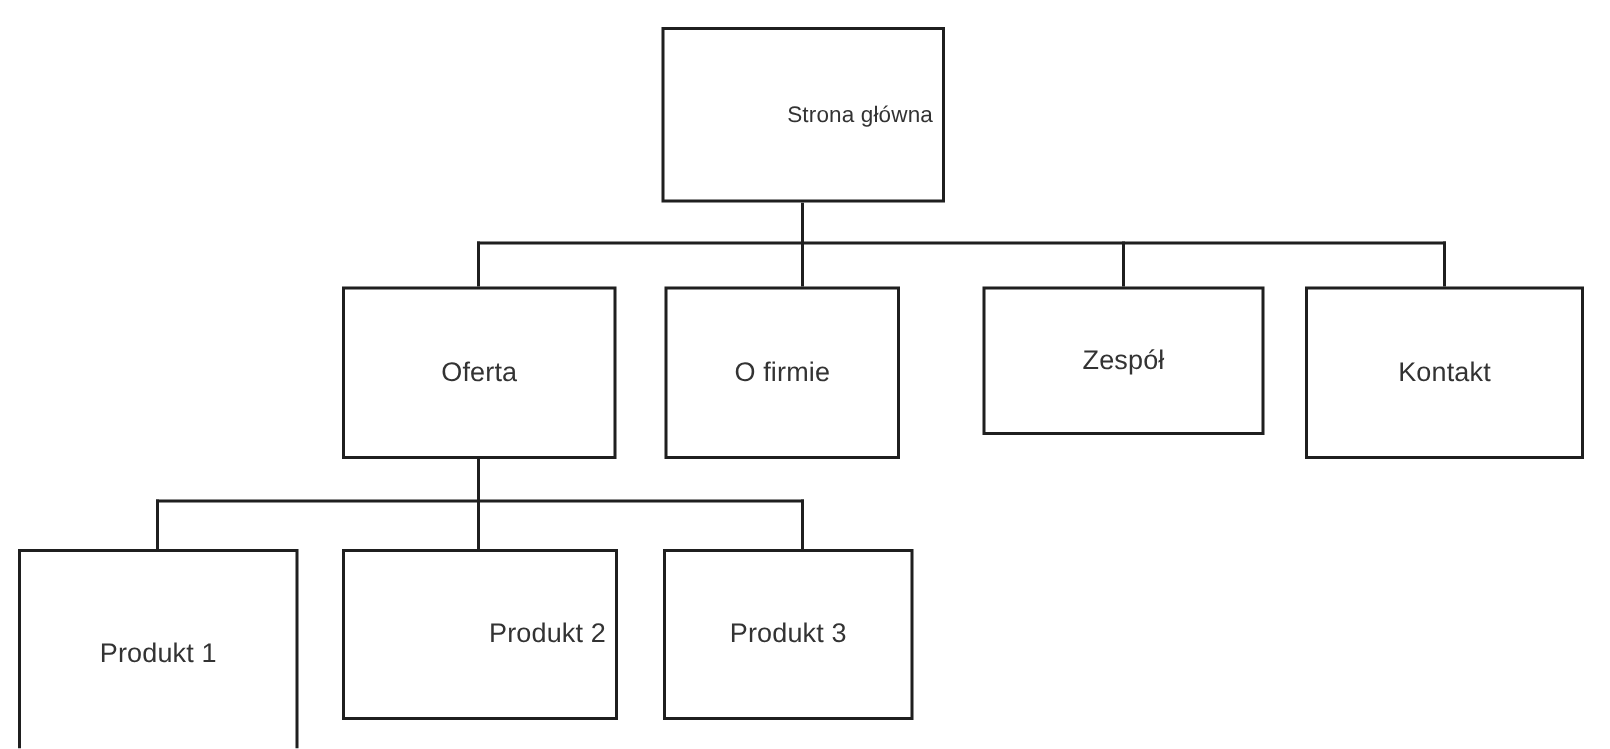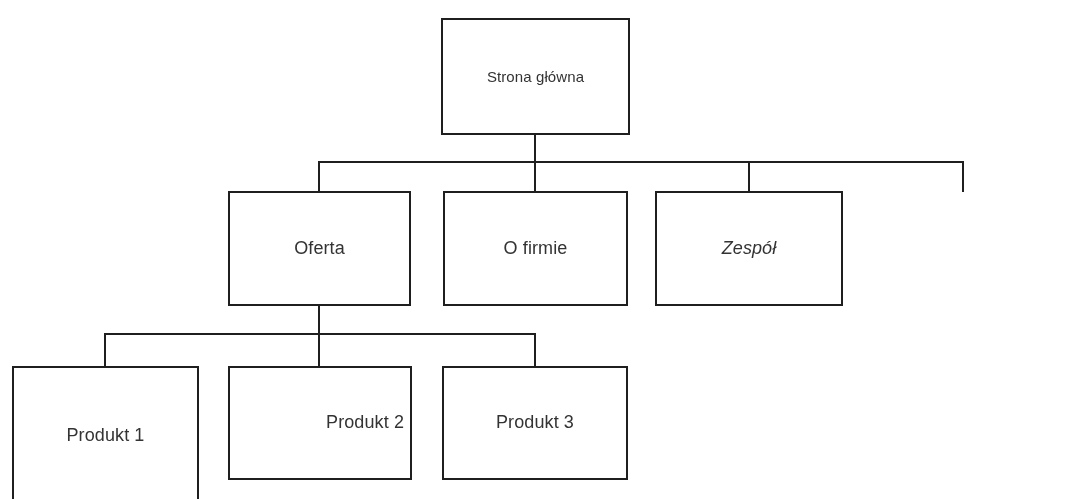--- a/index.html
+++ b/index.html
@@ -53,42 +53,45 @@
   <div class="connector connector-v" style="left:534px; top:161px; height:31px;"></div>
   <div class="connector connector-v" style="left:748px; top:161px; height:31px;"></div>
   <div class="connector connector-v" style="left:962px; top:161px; height:31px;"></div>
 
   <div class="connector connector-v" style="left:318px; top:306px; height:30px;"></div>
   <div class="connector connector-h" style="left:104px; top:333px; width:432px;"></div>
   <div class="connector connector-v" style="left:104px; top:333px; height:34px;"></div>
   <div class="connector connector-v" style="left:318px; top:333px; height:34px;"></div>
   <div class="connector connector-v" style="left:534px; top:333px; height:34px;"></div>
 
-  <div class="node-box node-root" style="left:441px; top:18px; width:189px; height:117px;">
+  <div class="node-box node-root" style="left:441px; top:18px; width:189px; height:117px;justify-content:flex-end;">
     <span class="node-label">Strona główna</span>
   </div>
 
   <div class="node-box" style="left:228px; top:191px; width:183px; height:115px;">
     <span class="node-label">Oferta</span>
   </div>
 
-  <div class="node-box" style="left:443px; top:191px; width:185px; height:115px;">
+  <div class="node-box" style="left:443px; top:191px; width:157px; height:115px;">
     <span class="node-label">O firmie</span>
   </div>
 
-  <div class="node-box" style="left:655px; top:191px; width:188px; height:115px;font-style:italic;">
+  <div class="node-box" style="left:655px; top:191px; width:188px; height:99px;">
     <span class="node-label">Zespół</span>
   </div>
 
+  <div class="node-box" style="left:870px; top:191px; width:186px; height:115px;">
+    <span class="node-label">Kontakt</span>
+  </div>
 
   <div class="node-box" style="left:12px; top:366px; width:187px; height:140px;">
     <span class="node-label">Produkt 1</span>
   </div>
 
   <div class="node-box" style="left:228px; top:366px; width:184px; height:114px;justify-content:flex-end;">
     <span class="node-label">Produkt 2</span>
   </div>
 
-  <div class="node-box" style="left:442px; top:366px; width:186px; height:114px;">
+  <div class="node-box" style="left:442px; top:366px; width:167px; height:114px;">
     <span class="node-label">Produkt 3</span>
   </div>
 
 </div>
 
 </body></html>

